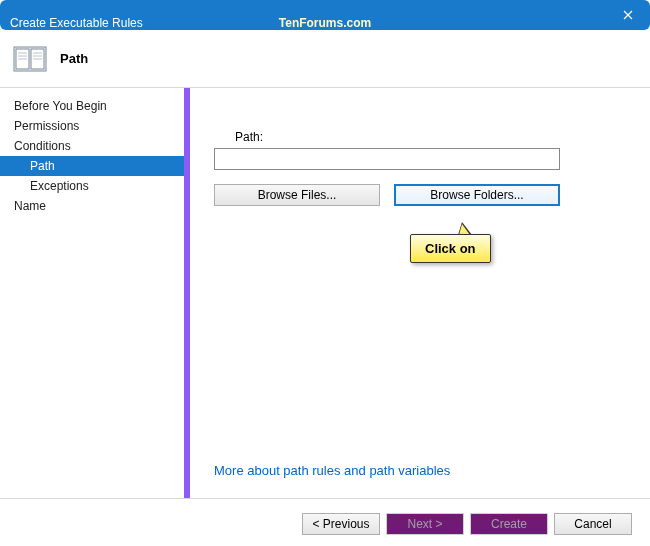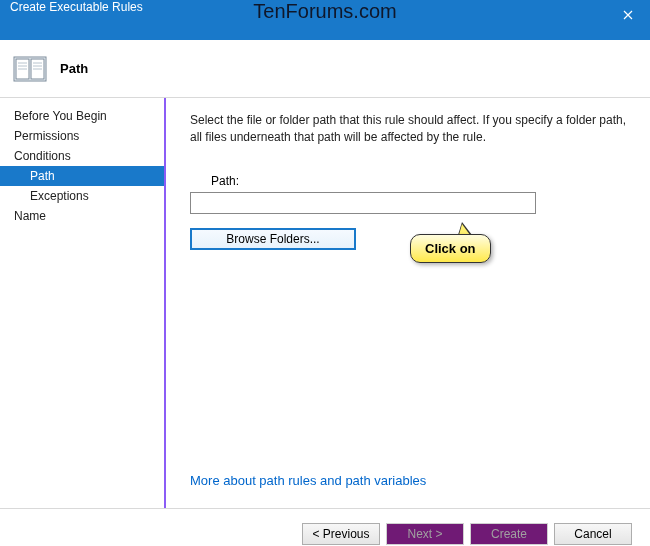--- a/index.html
+++ b/index.html
@@ -1,40 +1,40 @@
 <!DOCTYPE html>
 <html><head>
 <meta charset="utf-8">
 <style>
   * { box-sizing: border-box; margin: 0; padding: 0; font-family: "Segoe UI", Tahoma, sans-serif; }
   body { width: 650px; height: 546px; background: #fff; overflow: hidden; position: relative; }
-  .titlebar { height: 40px; background: #1979ca; color: #fff; display: flex; align-items: flex-start; padding: 0 10px; font-size: 12px; position: relative; }
-  .titlebar .watermark { position: absolute; left: 50%; transform: translateX(-50%); font-size: 20px; color: #0f172a; font-weight: 400; }
+  .titlebar { height: 30px; background: #1979ca; color: #fff; display: flex; align-items: flex-end; padding: 0 10px; font-size: 12px; position: relative; border-radius: 6px; }
+  .titlebar .watermark { position: absolute; left: 50%; transform: translateX(-50%); font-size: 12px; color: #fef9c3; font-weight: 700; }
   .titlebar .close { position: absolute; right: 0; top: 0; width: 45px; height: 30px; display: flex; align-items: center; justify-content: center; color: #fff; font-size: 14px; }
   .header { height: 58px; border-bottom: 1px solid #d9d9d9; display: flex; align-items: center; padding: 0 12px; }
   .header .icon-wrap { width: 36px; height: 36px; margin-right: 12px; display: flex; align-items: center; justify-content: center; }
   .header h1 { font-size: 13px; font-weight: 700; color: #000; }
   .body { display: flex; height: 410px; }
-  .nav { width: 166px; border-right: 2px solid #8b5cf6; padding-top: 8px; }
+  .nav { width: 190px; border-right: 6px solid #8b5cf6; padding-top: 8px; }
   .nav .item { font-size: 12px; color: #222; padding: 3px 10px 3px 14px; cursor: pointer; }
   .nav .item.sub { padding-left: 30px; }
   .nav .item.selected { background: #1979ca; color: #fff; }
   .content { flex: 1; padding: 14px 20px 10px 24px; position: relative; display: flex; flex-direction: column; }
   .desc { font-size: 12px; color: #222; line-height: 1.4; }
   .path-label { font-size: 12px; margin-top: 28px; margin-bottom: 4px; display: block; margin-left: 21px; }
   .path-input { width: 346px; height: 22px; border: 1px solid #888; background: #fff; font-size: 12px; padding: 2px 4px; }
   .btnrow { margin-top: 14px; display: flex; gap: 14px; }
   .btnrow button { width: 166px; height: 22px; font-size: 12px; background: linear-gradient(#f7f7f7,#e5e5e5); border: 1px solid #adadad; cursor: pointer; }
   .btnrow button.highlight { border: 2px solid #1979ca; background: linear-gradient(#f5faff,#e8f2fb); }
   .morelink { color: #0066cc; font-size: 13px; cursor: pointer; margin-top: auto; margin-bottom: 10px; }
   .footer { height: 50px; border-top: 1px solid #d9d9d9; display: flex; align-items: center; justify-content: flex-end; padding: 0 18px; gap: 6px; }
   .footer button { width: 78px; height: 22px; font-size: 12px; background: linear-gradient(#f7f7f7,#e5e5e5); border: 1px solid #adadad; cursor: pointer; }
   .footer button:disabled { color: #a0a0a0; background: #701a75; border-color: #d0d0d0; cursor: default; }
   .callout { position: absolute; left: 410px; top: 234px; }
-  .callout .bubble { background: linear-gradient(#fffde0,#ffe94a); border: 1px solid #333; border-radius: 10px; padding: 6px 14px; font-size: 13px; font-weight: 700; color: #000; box-shadow: 2px 2px 4px rgba(0,0,0,.3); position: relative; }
+  .callout .bubble { background: linear-gradient(#fffde0,#ffe94a); border: 1px solid #333; border-radius: 2px; padding: 6px 14px; font-size: 13px; font-weight: 700; color: #000; box-shadow: 2px 2px 4px rgba(0,0,0,.3); position: relative; }
   .callout .tail { position: absolute; top: -12px; left: 48px; width: 0; height: 0; border-left: 4px solid transparent; border-right: 10px solid transparent; border-bottom: 13px solid #333; }
   .callout .tail::after { content:""; position:absolute; top:2px; left:-3px; border-left: 3px solid transparent; border-right: 8px solid transparent; border-bottom: 11px solid #fff170; }
   .book-icon { display:block; }
 </style>
 </head>
 <body>
 
 <div class="titlebar">
   <span>Create Executable Rules</span>
   <span class="watermark">TenForums.com</span>
@@ -65,24 +65,24 @@
 <div class="body">
   <div class="nav" id="nav">
       <div class="item">Before You Begin</div>
       <div class="item">Permissions</div>
       <div class="item">Conditions</div>
       <div class="item sub selected">Path</div>
       <div class="item sub">Exceptions</div>
       <div class="item">Name</div>
     </div>
   <div class="content">
-    <p class="desc">Select the file or folder path that this rule should affect. If you specify a folder path, all files underneath that path will be affected by the rule.</p>
     <label class="path-label">Path:</label>
     <input class="path-input" type="text" value="" style="">
     <div class="btnrow">
+      <button>Browse Files...</button>
       <button class="highlight">Browse Folders...</button>
     </div>
     <a class="morelink">More about path rules and path variables</a>
   </div>
 </div>
 
 <div class="footer">
   <button>&lt; Previous</button>
   <button disabled="">Next &gt;</button>
   <button disabled="">Create</button>

